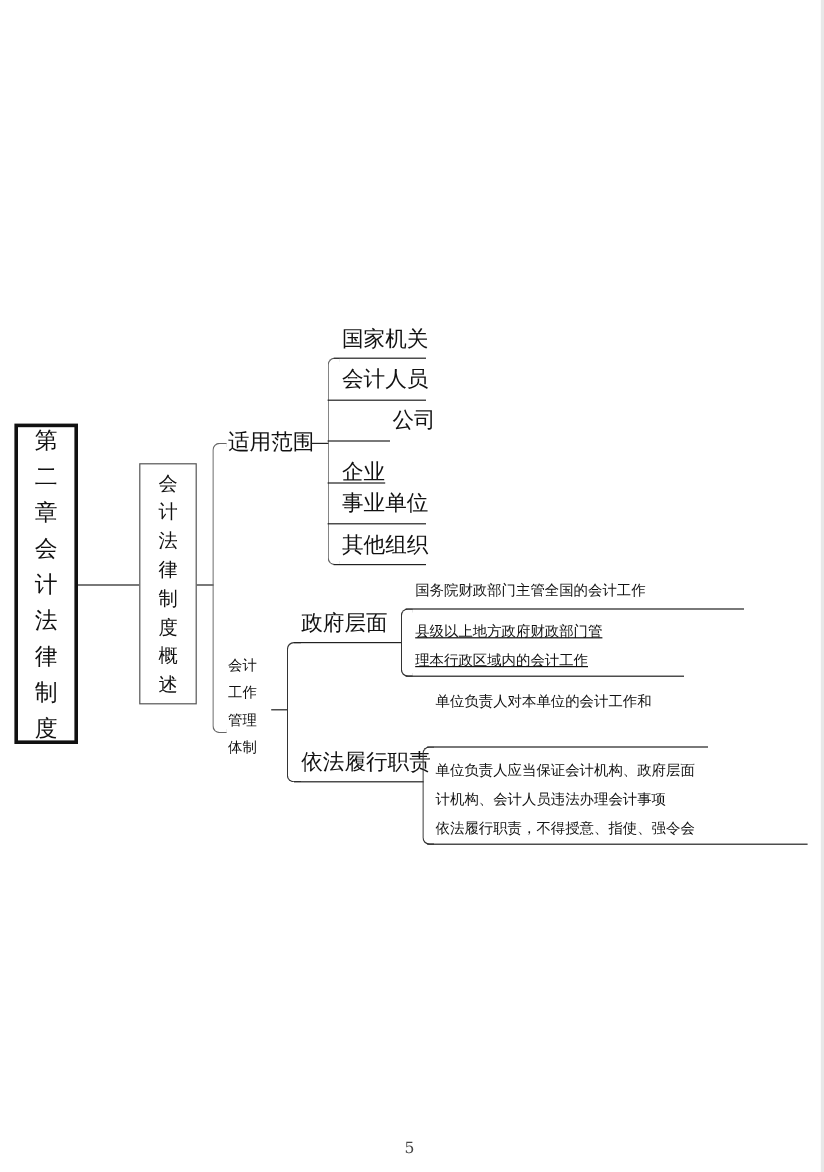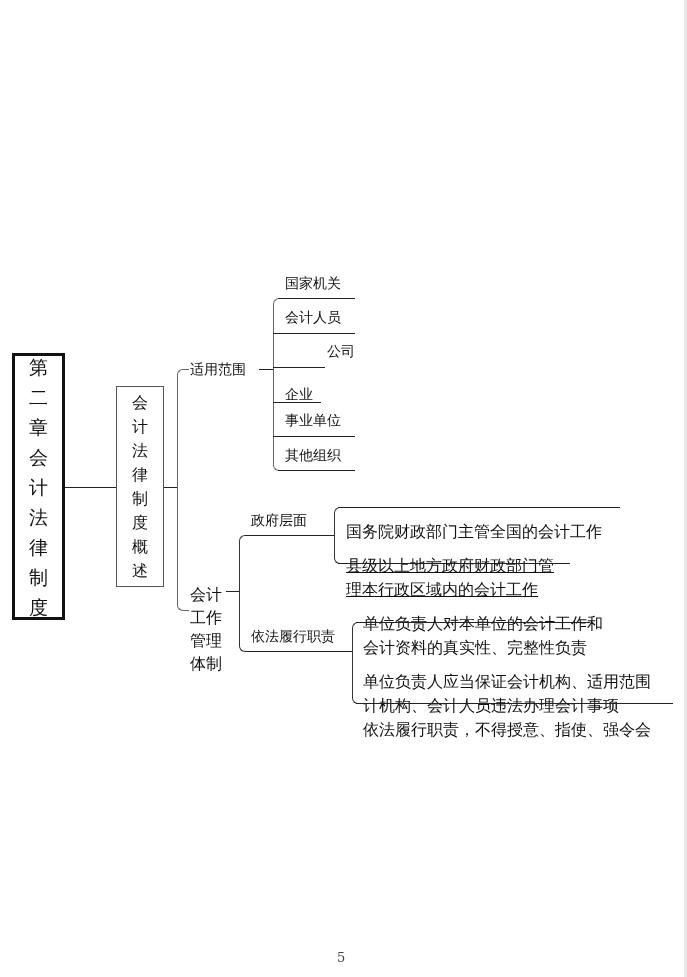--- a/index.html
+++ b/index.html
@@ -2,25 +2,25 @@
 <html><head>
 <meta charset="utf-8">
 <style>
   html, body { margin:0; padding:0; }
   body { width:687px; height:977px; background:#ffffff; position:relative; overflow:hidden;
          font-family:"DejaVu Sans", "Liberation Sans", sans-serif; color:#111; }
   .vtext { position:absolute; display:flex; flex-direction:column; align-items:center; justify-content:center; text-align:center; }
   .vtext span { display:block; }
   .root-box { left:12px; top:353px; width:53px; height:267px; border:3px solid #111; box-sizing:border-box; font-size:19px; line-height:30px; }
   .sub-box { left:116px; top:386px; width:48px; height:201px; border:1px solid #555; box-sizing:border-box; font-size:16px; line-height:24px; }
-  .lbl { position:absolute; font-size:14px; line-height:20px; white-space:nowrap; }
+  .lbl { position:absolute; font-size:18px; line-height:20px; white-space:nowrap; }
   .line { position:absolute; background:#222; }
   .leaf-ul { position:absolute; height:1px; background:#222; }
   .bracket { position:absolute; border-left:1px solid #666; border-top:1px solid #666; border-bottom:1px solid #666; border-radius:6px 0 0 6px; box-sizing:border-box; }
-  .multi { position:absolute; font-size:16px; line-height:24px; white-space:nowrap;margin-top:40px; }
+  .multi { position:absolute; font-size:12px; line-height:24px; white-space:nowrap; }
   .edge { position:absolute; right:0; top:0; width:3px; height:977px; background:#e8e8e8; }
   .pagenum { position:absolute; left:337px; top:950px; font-family:"DejaVu Serif", "Liberation Serif", serif; font-size:13px; color:#444; }
 </style>
 </head>
 <body>
 
 <div class="edge"></div>
 
 <div class="vtext root-box">
   <span>第</span>
@@ -90,23 +90,22 @@
 <div class="multi" style="left:346px; top:514px;text-decoration:underline;">
   <div>县级以上地方政府财政部门管</div>
   <div>理本行政区域内的会计工作</div>
 </div>
 <div class="leaf-ul" style="left:338px; top:563px; width:232px;"></div>
 
 <div class="lbl" style="left:251px; top:626px;">依法履行职责</div>
 <div class="bracket" style="left:352px; top:622px; width:10px; height:82px; border-color:#333;"></div>
 <div class="multi" style="left:363px; top:572px;">
   <div>单位负责人对本单位的会计工作和</div>
-  <div>会计资料的真实性、完整性负责</div>
 </div>
 <div class="leaf-ul" style="left:356px; top:622px; width:234px;"></div>
 <div class="multi" style="left:363px; top:630px;">
-  <div>单位负责人应当保证会计机构、适用范围</div>
+  <div>单位负责人应当保证会计机构、政府层面</div>
   <div>计机构、会计人员违法办理会计事项</div>
   <div>依法履行职责，不得授意、指使、强令会</div>
 </div>
 <div class="leaf-ul" style="left:356px; top:703px; width:317px;"></div>
 
 <div class="pagenum">5</div>
 
 </body></html>

